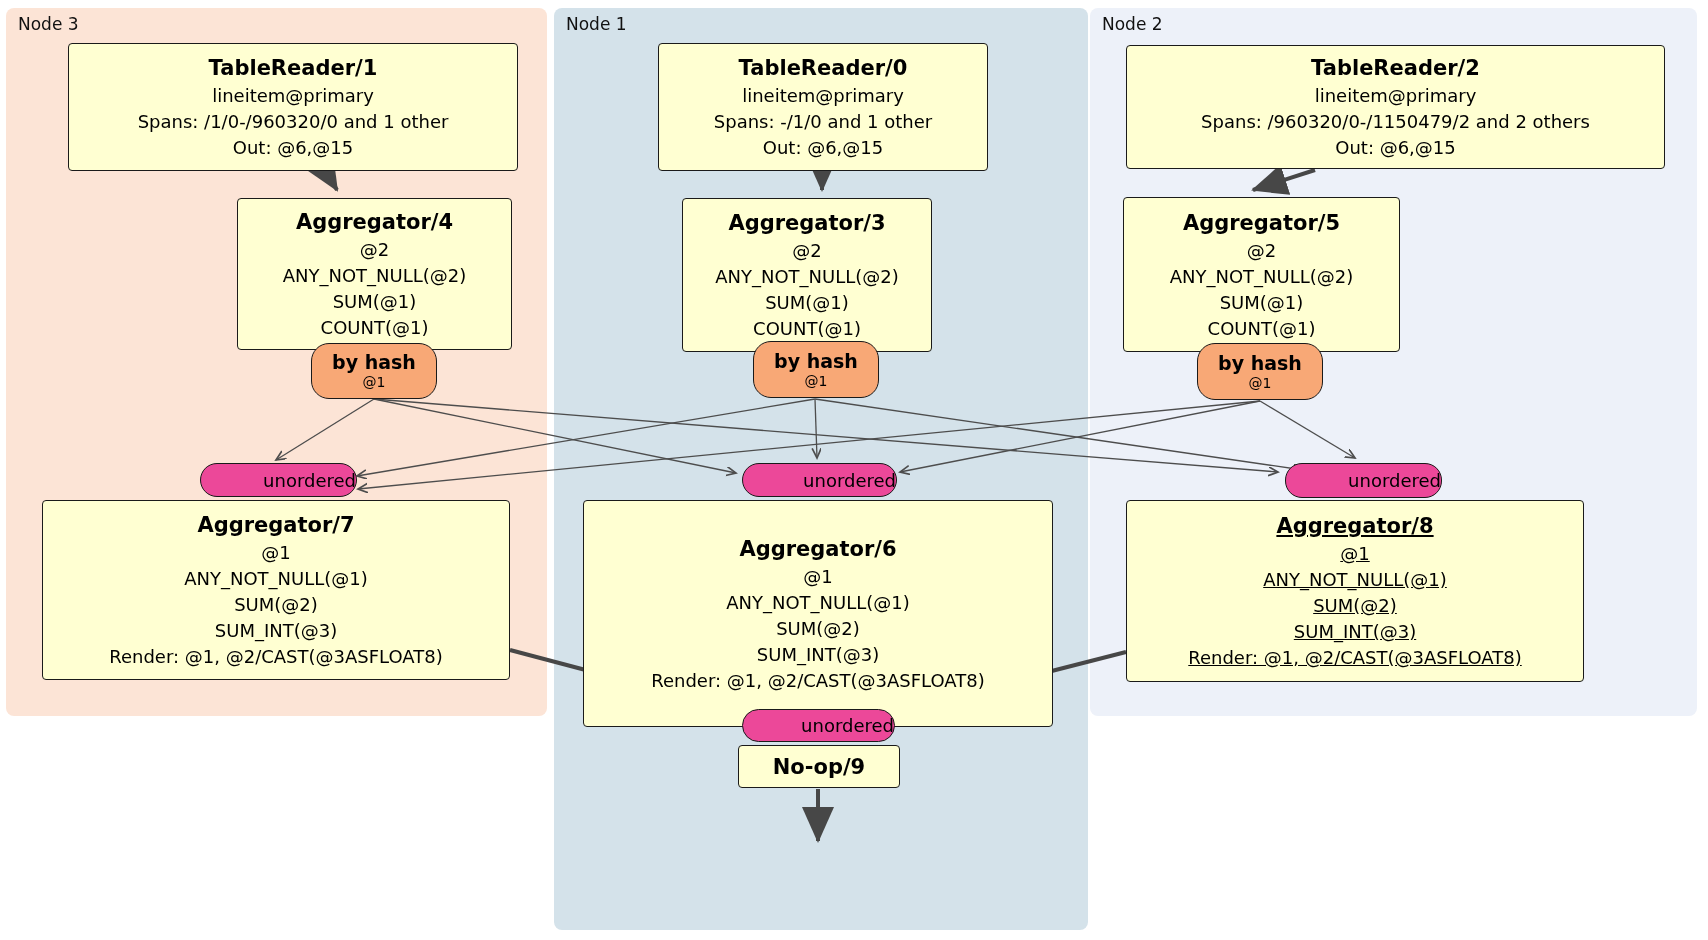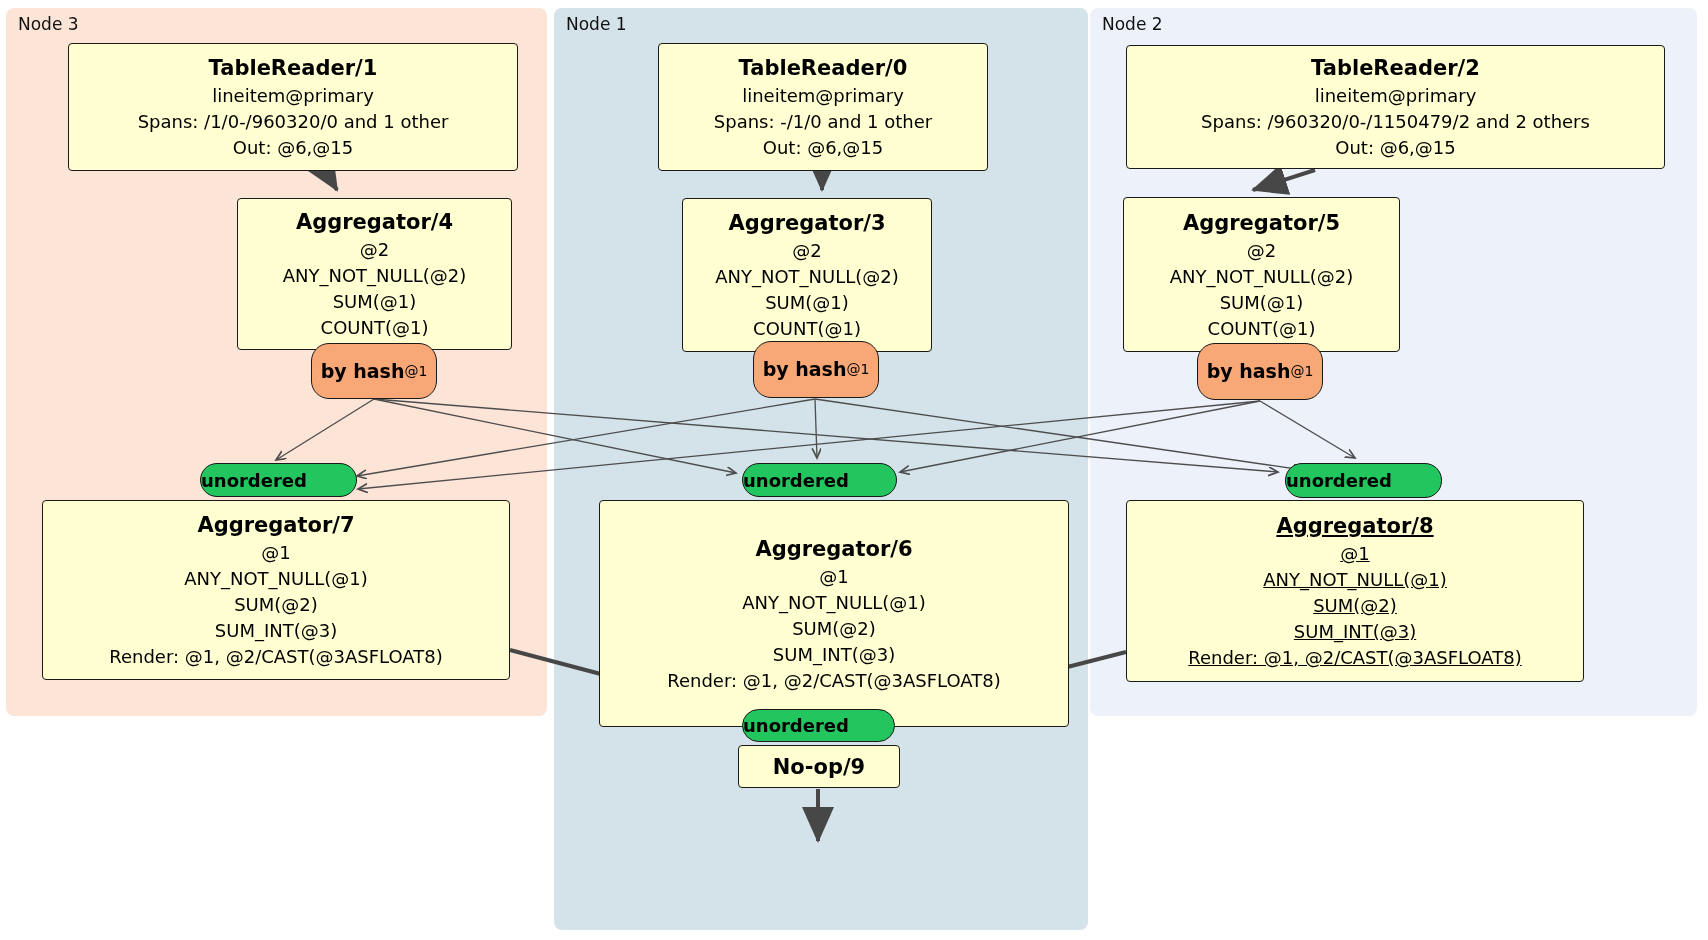--- a/index.html
+++ b/index.html
@@ -12,29 +12,29 @@
   .panel-label{position:absolute;left:12px;top:6px;font-size:17px;color:#111;}
   .pbox{
     position:absolute;background:#ffffd2;border:1.6px solid #1a1a1a;border-radius:4px;
     display:flex;flex-direction:column;justify-content:center;align-items:center;
     text-align:left;box-sizing:border-box;padding:4px 6px;z-index:3;
   }
   .pbox .title{font-weight:bold;font-size:21px;line-height:30px;white-space:nowrap;}
   .pbox .line{font-size:18px;line-height:26px;white-space:nowrap;}
   .router-hash{
     position:absolute;background:#f8a876;border:1.8px solid #1a1a1a;border-radius:18px;
-    display:flex;flex-direction:row;justify-content:center;align-items:center;
+    display:flex;flex-direction:column;justify-content:center;align-items:center;
     box-sizing:border-box;z-index:4;
   }
   .router-hash .rh-label{font-weight:bold;font-size:19px;line-height:23px;}
   .router-hash .rh-key{font-size:14px;line-height:17px;}
   .router-uno{
-    position:absolute;background:#22c55e;border:1.8px solid #1a1a1a;border-radius:17px;
-    display:flex;justify-content:flex-start;align-items:center;
-    font-weight:bold;font-size:18px;box-sizing:border-box;z-index:4;white-space:nowrap;
+    position:absolute;background:#ec4899;border:1.8px solid #1a1a1a;border-radius:17px;
+    display:flex;justify-content:flex-end;align-items:center;
+    font-weight:normal;font-size:18px;box-sizing:border-box;z-index:4;white-space:nowrap;
   }
   #edges{position:absolute;left:0;top:0;z-index:2;}
 </style>
 </head>
 <body>
 
 <div id="canvas">
 
   <div class="panel" style="left:6px;top:8px;width:541px;height:708px;background:#fce4d6;">
     <div class="panel-label">Node 3</div>
@@ -142,21 +142,21 @@
   </div>
 
   <div class="pbox" style="left:42px;top:500px;width:468px;height:180px;">
     <div class="title">Aggregator/7</div>
     <div class="line">@1</div>
     <div class="line">ANY_NOT_NULL(@1)</div>
     <div class="line">SUM(@2)</div>
     <div class="line">SUM_INT(@3)</div>
     <div class="line">Render: @1, @2/CAST(@3ASFLOAT8)</div>
   </div>
-  <div class="pbox" style="left:583px;top:500px;width:470px;height:227px;margin-left:16px;">
+  <div class="pbox" style="left:583px;top:500px;width:470px;height:227px;">
     <div class="title">Aggregator/6</div>
     <div class="line">@1</div>
     <div class="line">ANY_NOT_NULL(@1)</div>
     <div class="line">SUM(@2)</div>
     <div class="line">SUM_INT(@3)</div>
     <div class="line">Render: @1, @2/CAST(@3ASFLOAT8)</div>
   </div>
   <div class="pbox" style="left:1126px;top:500px;width:458px;height:182px;text-decoration:underline;">
     <div class="title">Aggregator/8</div>
     <div class="line">@1</div>

